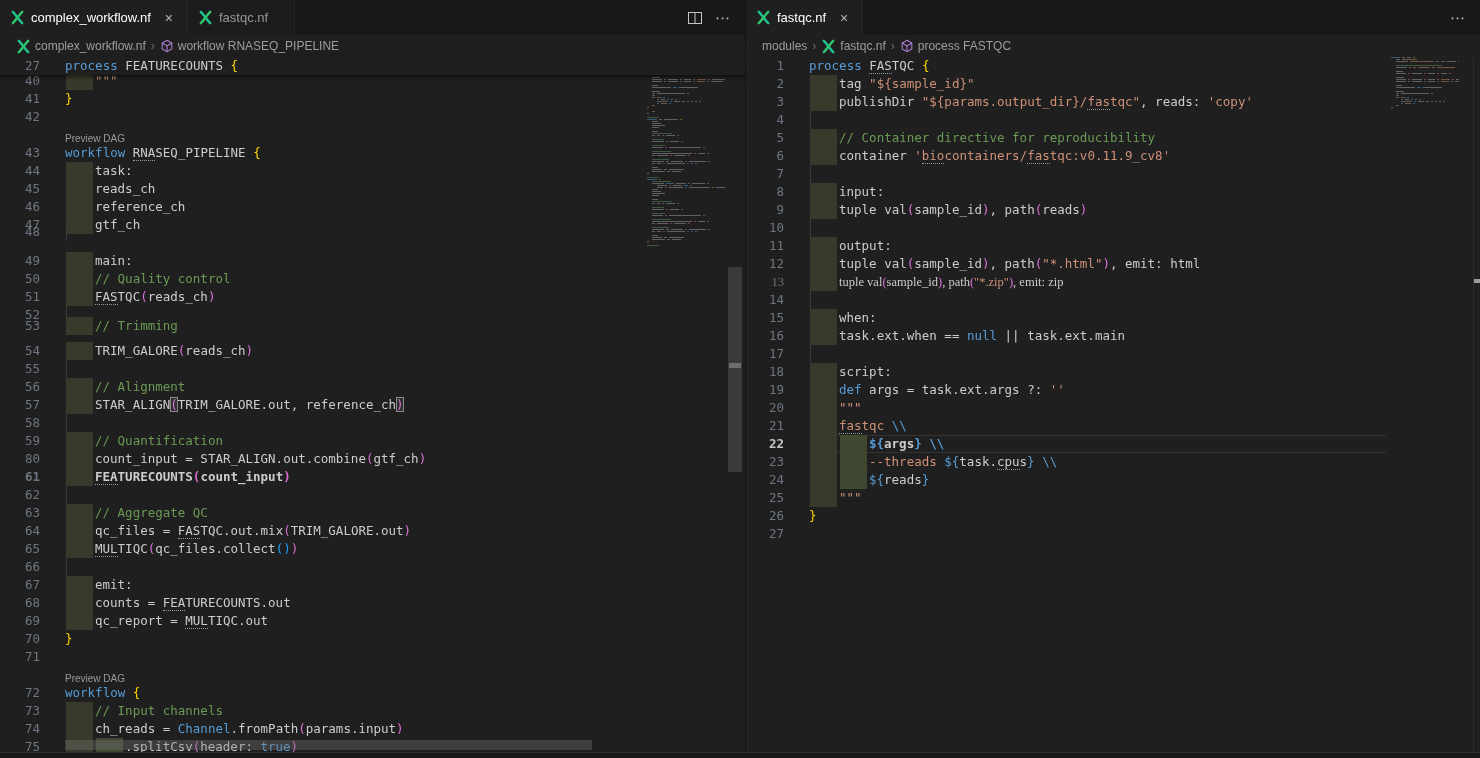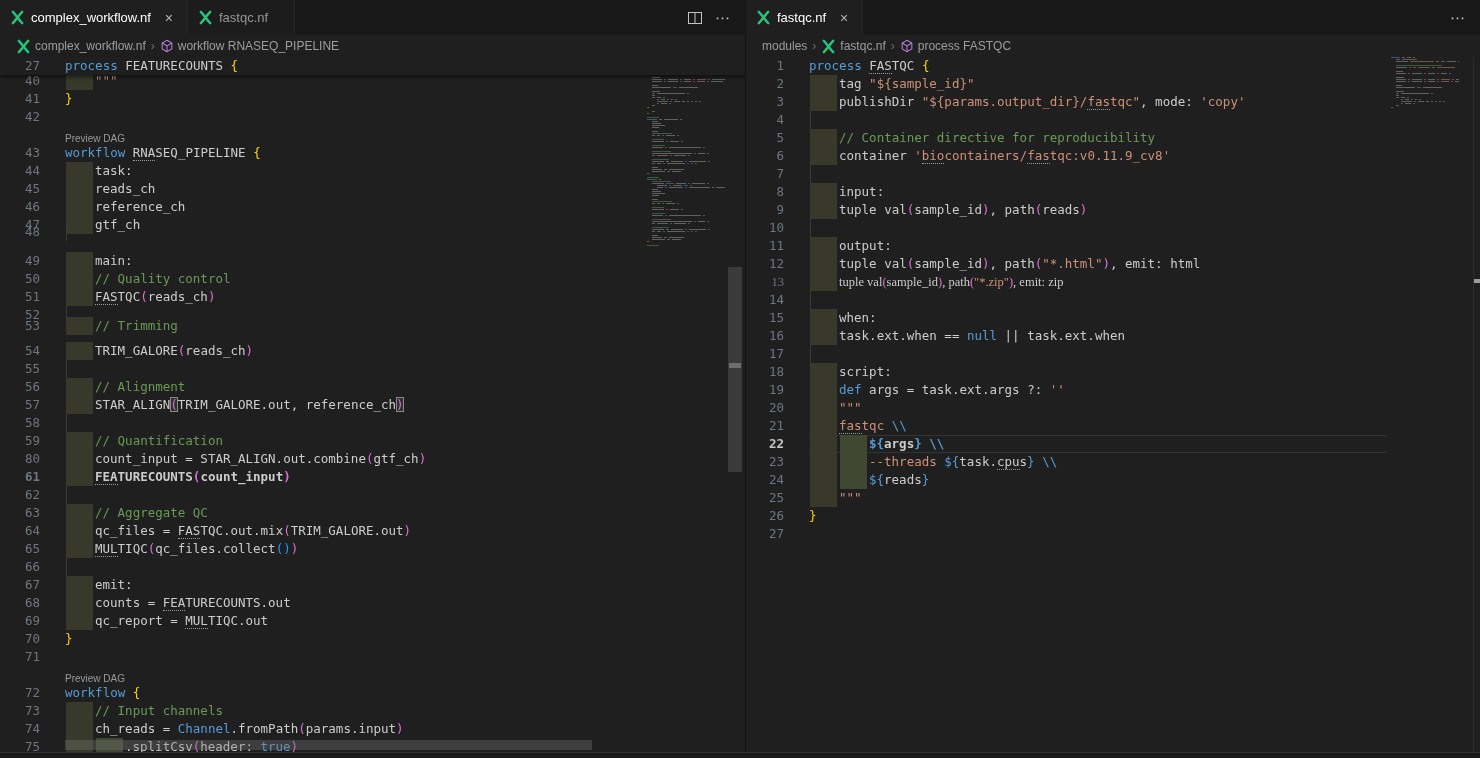--- a/index.html
+++ b/index.html
@@ -710,21 +710,21 @@
         <div class="row" style="top: 0px; width: 640px;">
           <span class="num">1</span>
           <span class="content"><span class="txt" style="padding-left: 0px;"><span class="tk-kw">process </span><span class="tk-pl hint">FAS</span><span class="tk-pl">TQC </span><span class="tk-p1">{</span></span></span>
         </div>
         <div class="row" style="top: 18px; width: 640px;">
           <span class="num">2</span>
           <span class="content"><span class="fill f0" style="left: 1px;"></span><span class="txt" style="padding-left: 30px;"><span class="tk-pl">tag </span><span class="tk-st">"${sample_id}"</span></span></span>
         </div>
         <div class="row" style="top: 36px; width: 640px;">
           <span class="num">3</span>
-          <span class="content"><span class="fill f0" style="left: 1px;"></span><span class="txt" style="padding-left: 30px;"><span class="tk-pl">publishDir </span><span class="tk-st">"${params.output_dir}/</span><span class="tk-st hint">fas</span><span class="tk-st">tqc"</span><span class="tk-pl">, mode: </span><span class="tk-st">'copy'</span></span></span>
+          <span class="content"><span class="fill f0" style="left: 1px;"></span><span class="txt" style="padding-left: 30px;"><span class="tk-pl">publishDir </span><span class="tk-st">"${params.output_dir}/</span><span class="tk-st hint">fas</span><span class="tk-st">tqc"</span><span class="tk-pl">, reads: </span><span class="tk-st">'copy'</span></span></span>
         </div>
         <div class="row" style="top: 54px; width: 640px;">
           <span class="num">4</span>
           <span class="content"><span class="guide"></span><span class="txt" style="padding-left: 0px;"></span></span>
         </div>
         <div class="row" style="top: 72px; width: 640px;">
           <span class="num">5</span>
           <span class="content"><span class="fill f0" style="left: 1px;"></span><span class="txt" style="padding-left: 30px;"><span class="tk-cm">// Container directive for reproducibility</span></span></span>
         </div>
         <div class="row" style="top: 90px; width: 640px;">
@@ -762,21 +762,21 @@
         <div class="row" style="top: 234px; width: 640px;">
           <span class="num">14</span>
           <span class="content"><span class="guide"></span><span class="txt" style="padding-left: 0px;"></span></span>
         </div>
         <div class="row" style="top: 252px; width: 640px;">
           <span class="num">15</span>
           <span class="content"><span class="fill f0" style="left: 1px;"></span><span class="txt" style="padding-left: 30px;"><span class="tk-pl">when:</span></span></span>
         </div>
         <div class="row" style="top: 270px; width: 640px;">
           <span class="num">16</span>
-          <span class="content"><span class="fill f0" style="left: 1px;"></span><span class="txt" style="padding-left: 30px;"><span class="tk-pl">task.ext.when == </span><span class="tk-kw">null</span><span class="tk-pl"> || task.ext.when</span></span></span>
+          <span class="content"><span class="fill f0" style="left: 1px;"></span><span class="txt" style="padding-left: 30px;"><span class="tk-pl">task.ext.when == </span><span class="tk-kw">null</span><span class="tk-pl"> || task.ext.main</span></span></span>
         </div>
         <div class="row" style="top: 288px; width: 640px;">
           <span class="num">17</span>
           <span class="content"><span class="guide"></span><span class="txt" style="padding-left: 0px;"></span></span>
         </div>
         <div class="row" style="top: 306px; width: 640px;">
           <span class="num">18</span>
           <span class="content"><span class="fill f0" style="left: 1px;"></span><span class="txt" style="padding-left: 30px;"><span class="tk-pl">script:</span></span></span>
         </div>
         <div class="row" style="top: 324px; width: 640px;">

